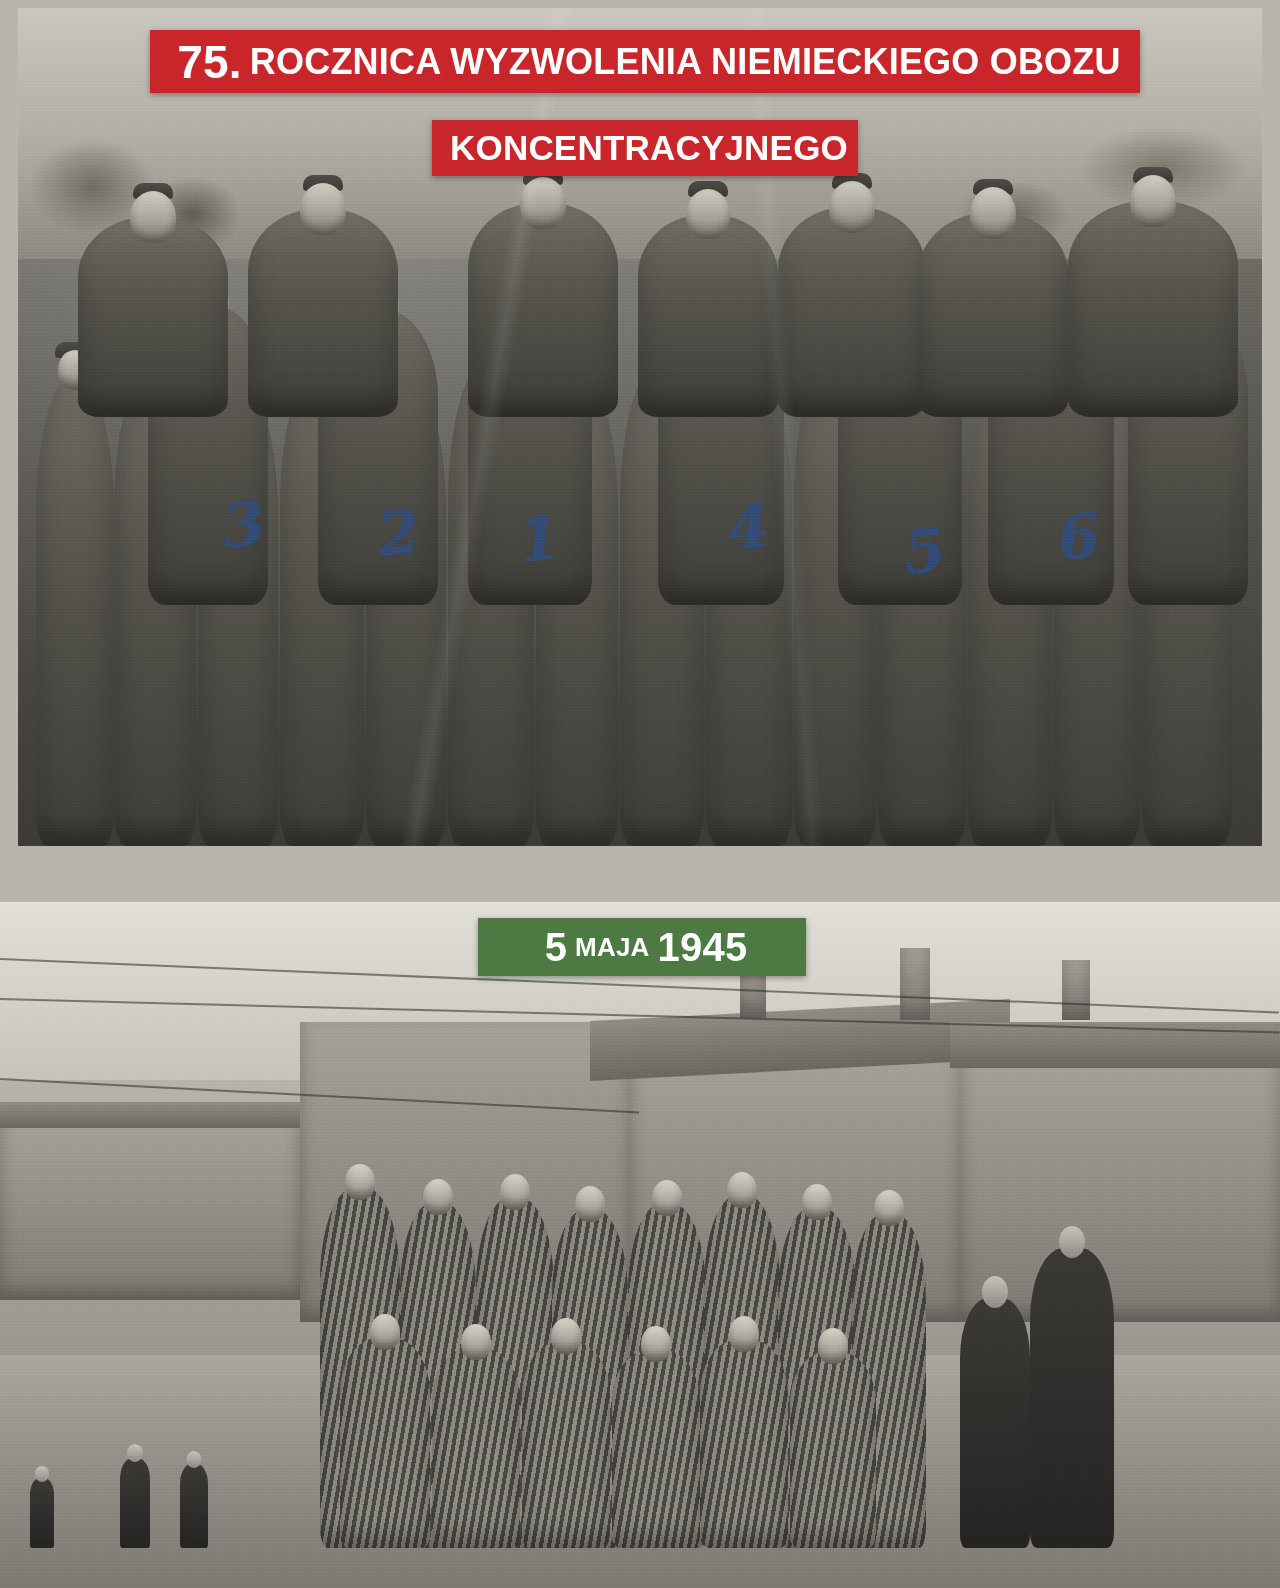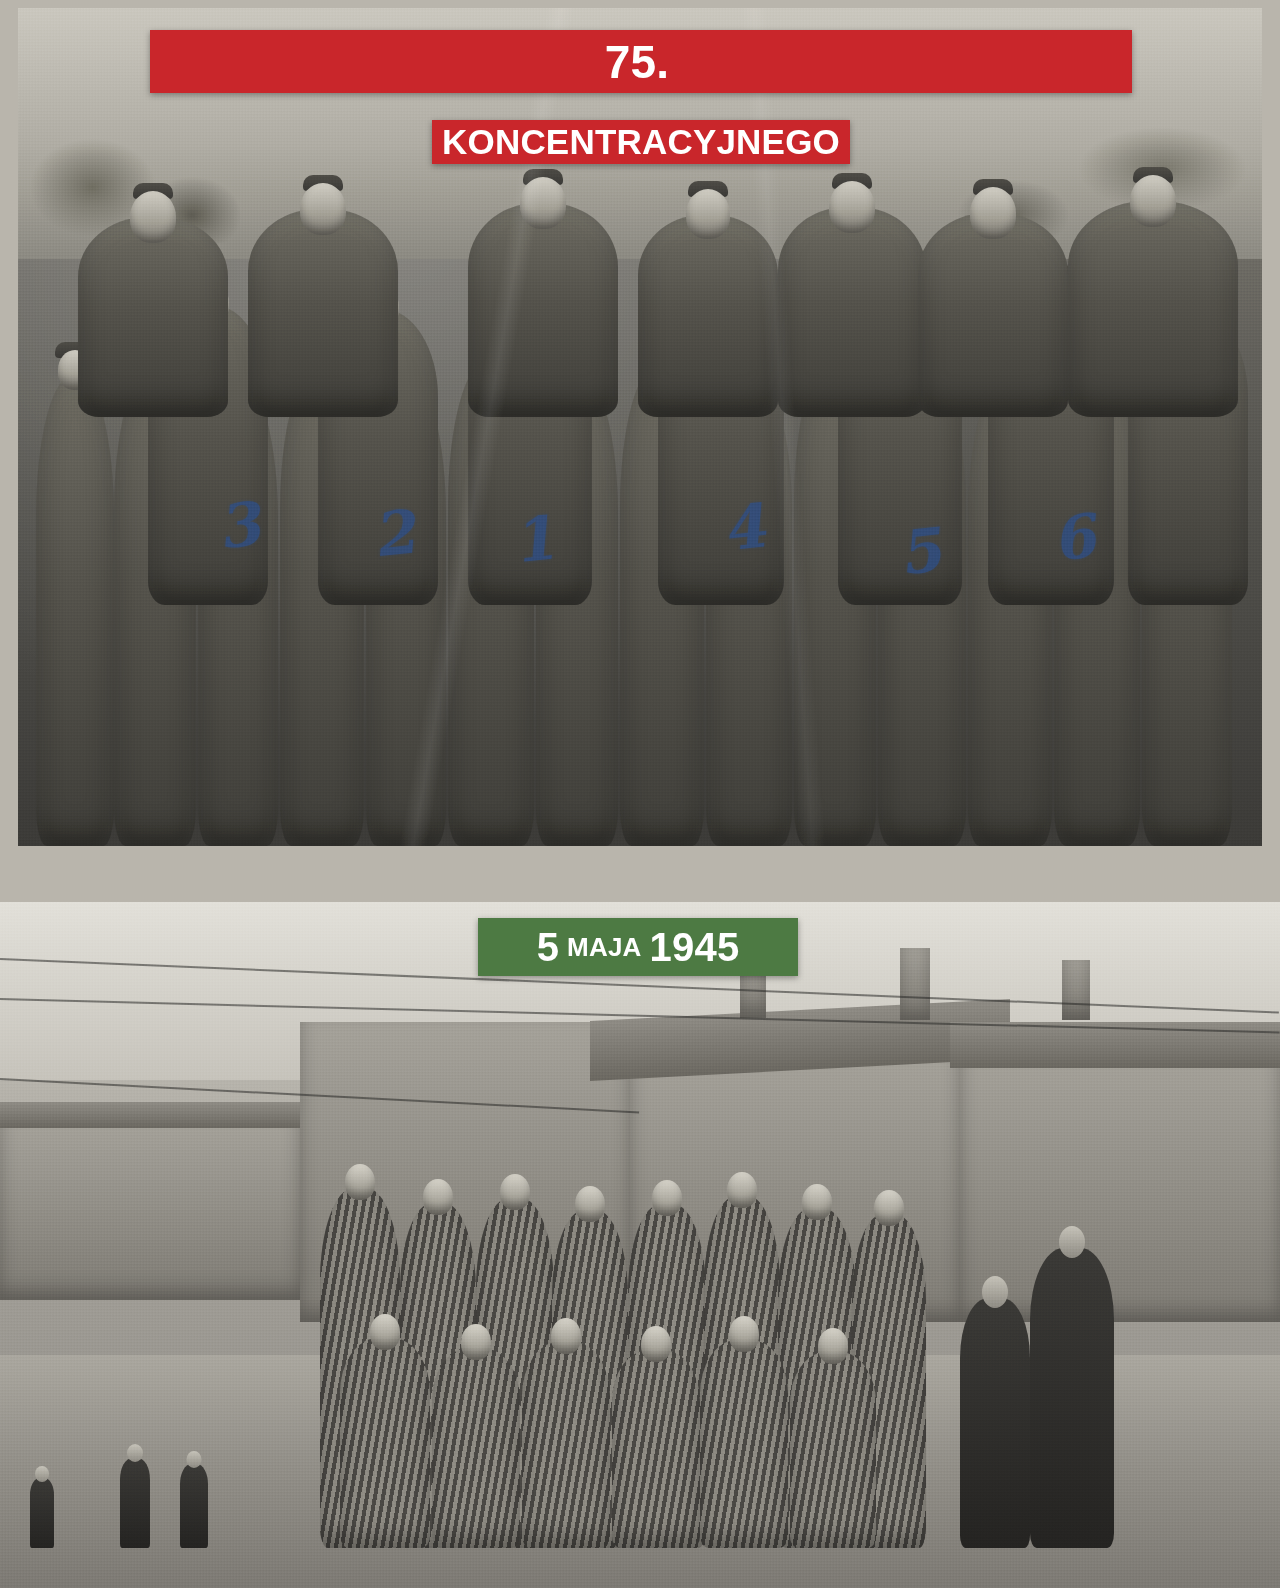--- a/index.html
+++ b/index.html
@@ -209,38 +209,39 @@
     position: absolute;
     display: flex;
     align-items: center;
     justify-content: center;
     color: #ffffff;
     font-weight: 700;
     letter-spacing: 0.2px;
     text-transform: uppercase;
     white-space: nowrap;
     box-shadow: 0 2px 6px rgba(0,0,0,0.35);
+    padding-left: 8px;
   }
   .banner-line1 {
     left: 150px;
     top: 30px;
     width: 982px;
     height: 63px;
     background: #c9262b;
     font-size: 36px;
   }
   .banner-line1 .big {
     font-size: 46px;
     margin-right: 8px;
   }
   .banner-line2 {
     left: 432px;
     top: 120px;
     width: 418px;
-    height: 44px;
+    height: 56px;
     background: #c9262b;
     font-size: 35px;
   }
   .banner-line3 {
     left: 474px;
     top: 192px;
     width: 330px;
     height: 54px;
     background: #c8b432;
     color: #ffffff;
@@ -495,20 +496,21 @@
       <div class="dark-figure" style="left:30px;  width:24px; height:70px;">
           <span class="head" style="width:14px;height:16px;top:-12px;"></span>
         </div>
     </div>
 
     <div class="photo-grain"></div>
   </div>
 
   <div class="banner banner-line1">
     <span class="big">75.</span>
+    <span>ROCZNICA WYZWOLENIA NIEMIECKIEGO OBOZU</span>
   </div>
 
   <div class="banner banner-line2">
     <span>KONCENTRACYJNEGO</span>
   </div>
 
 
 
   <div class="banner banner-date">
     <span class="day">5</span>

